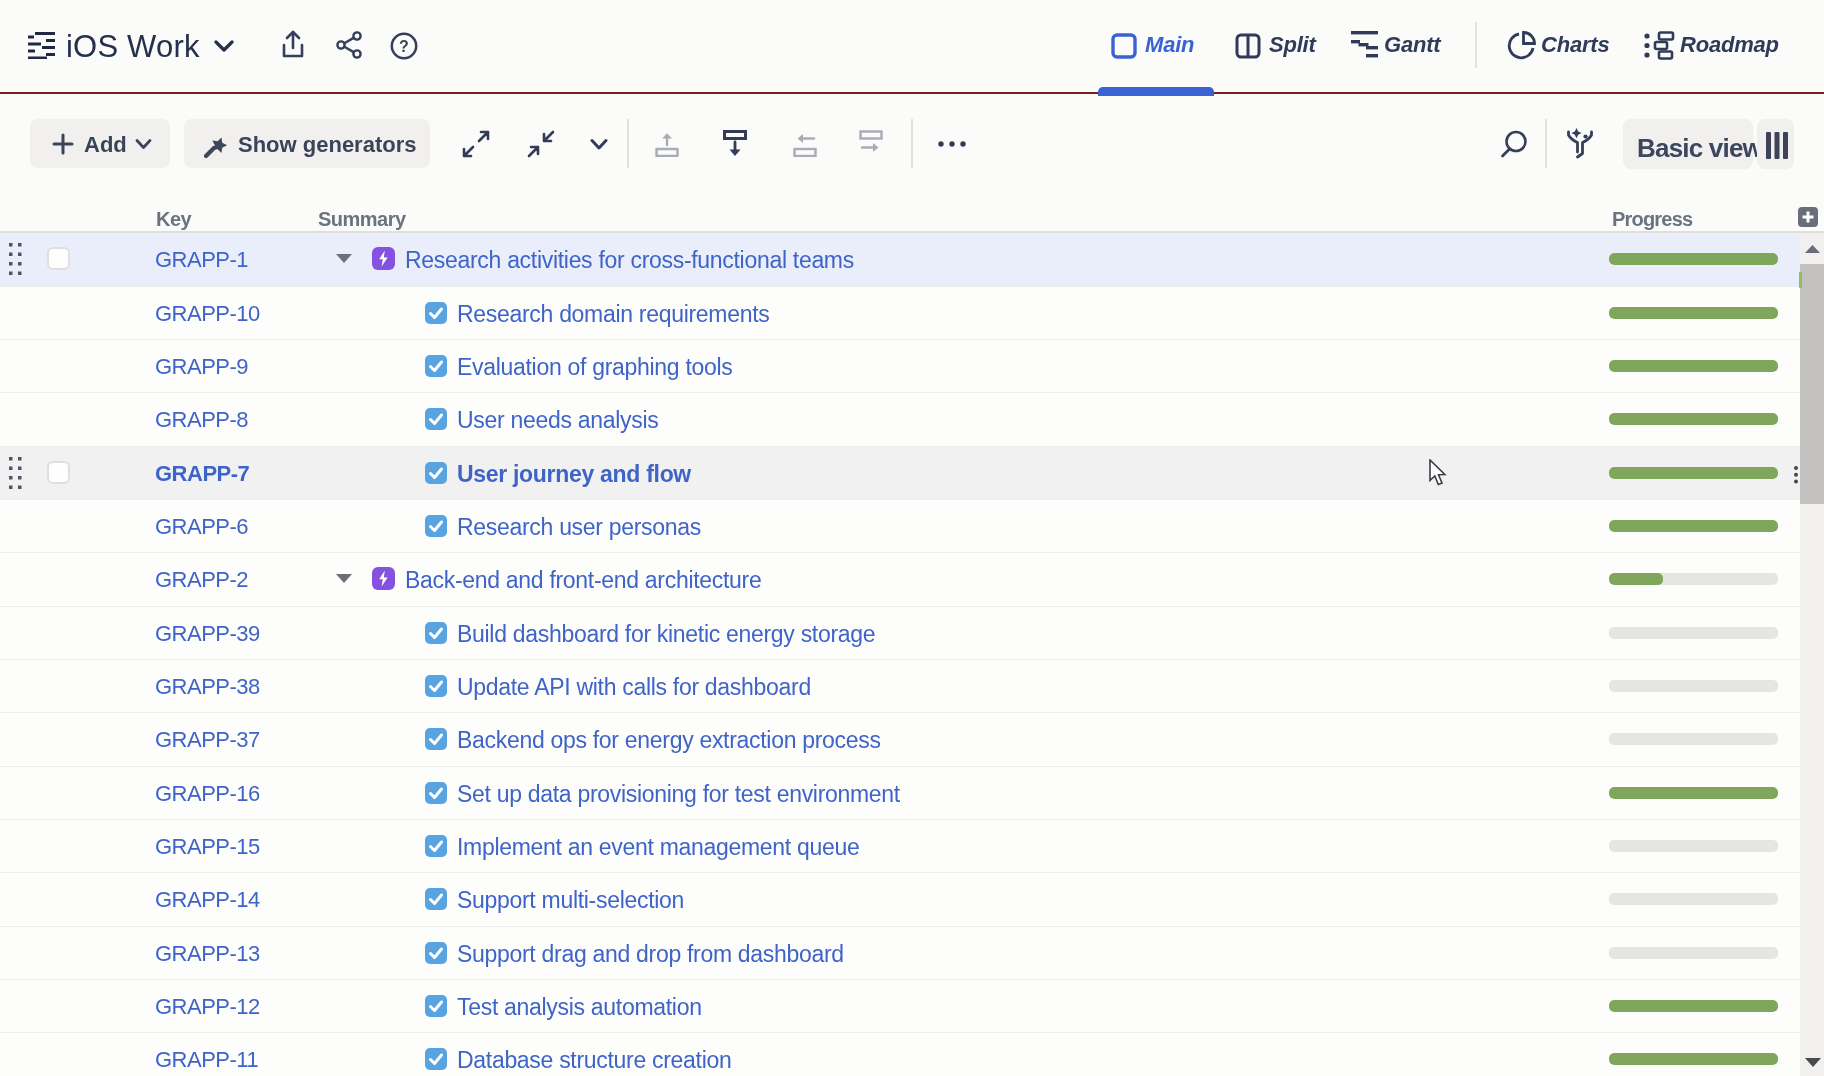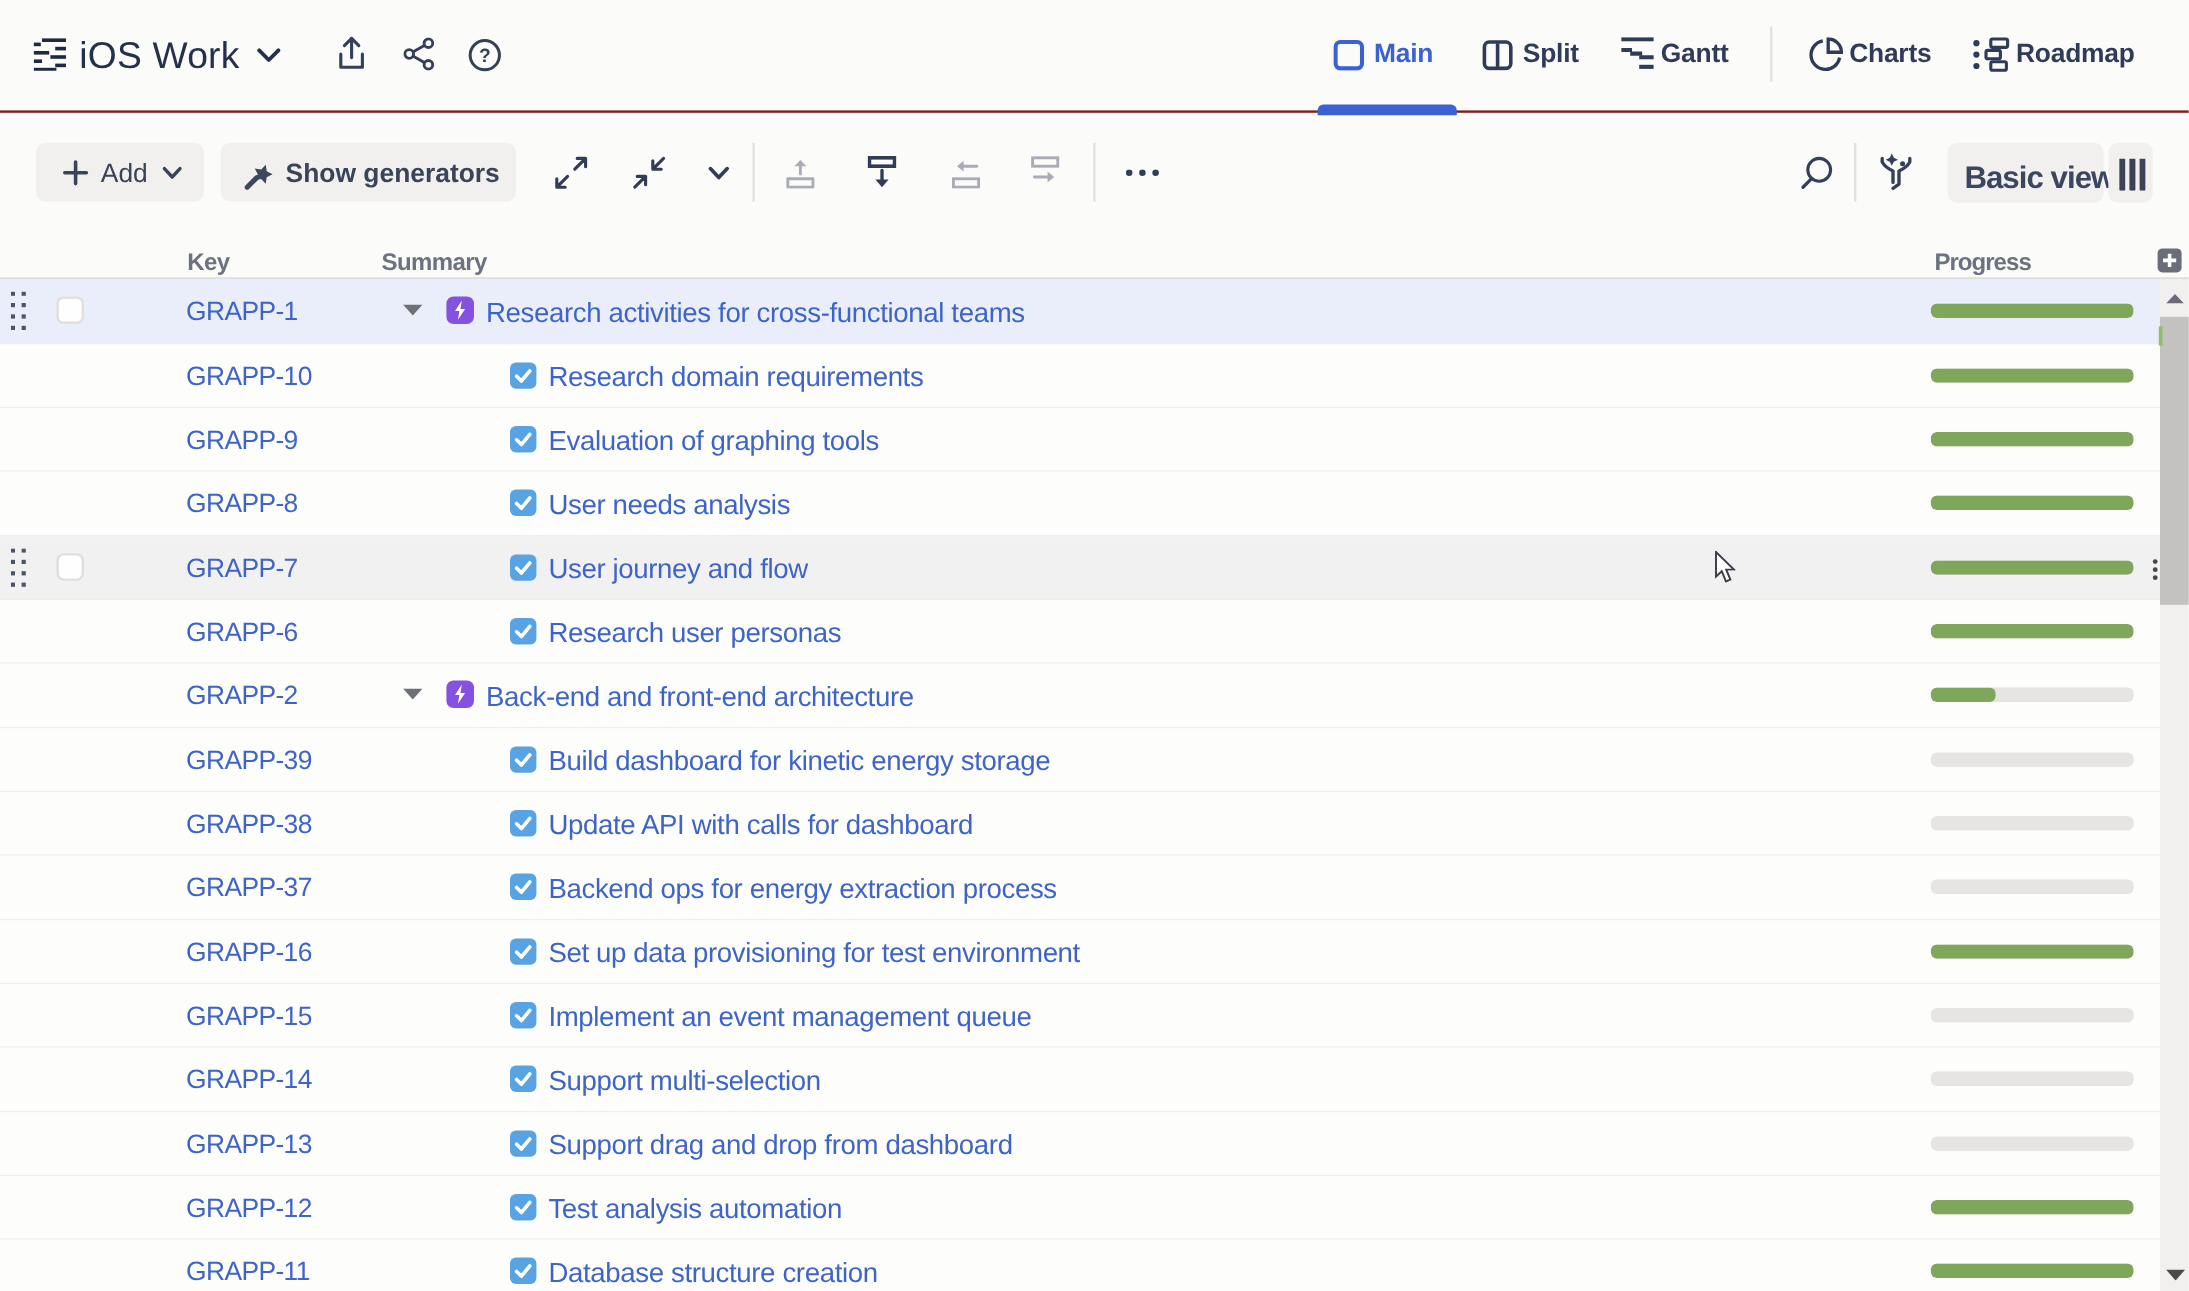--- a/index.html
+++ b/index.html
@@ -4,35 +4,35 @@
 <style>
   * { margin:0; padding:0; box-sizing:border-box; }
   html,body { width:1824px; height:1076px; overflow:hidden; background:#fbfbf9;
     font-family:"Liberation Sans", sans-serif; }
   .abs { position:absolute; }
   #page { position:relative; width:1824px; height:1076px; }
 
   
   #hdr { position:absolute; left:0; top:0; width:1824px; height:94px; border-bottom:2px solid #7f1d1d; }
   #title { position:absolute; left:66px; top:29px; font-size:31px; font-weight:500; color:#25304b; letter-spacing:0.2px;}
-  .tab { position:absolute; top:32px; font-size:22px; font-weight:600; color:#2f3b58; letter-spacing:-0.2px; }
+  .tab { position:absolute; top:32px; font-size:22px; font-weight:600; color:#2f3b58; letter-spacing:-0.2px;font-style:italic; }
   .tab.active { color:#3a62d3; }
   #mainUnderline { position:absolute; left:1098px; top:87px; width:116px; height:9px; background:#3a62d3; border-radius:5px 5px 0 0; }
 
   
   .btn { position:absolute; top:119px; height:49px; background:#f1f0ee; border-radius:8px;
          font-size:22px; font-weight:600; color:#3a4458; }
   .tbdiv { position:absolute; top:119px; width:2px; height:49px; background:#e3e1de; }
 
   
   .colhdr { position:absolute; font-size:20px; font-weight:700; color:#6b7280; top:208px; letter-spacing:-0.5px; }
   #hdrline { position:absolute; left:0; top:231px; width:1824px; height:2px; background:#e0dfdc; }
   .row { position:absolute; left:0; width:1800px; background:#fdfdfc; }
   .row.sel { background:#e9eefa; }
-  .row.hov { background:#f2f1f1; }
+  .row.hov { background:#f2f1f1;font-weight:bold; }
   .row .sep { position:absolute; left:0; bottom:0; width:100%; height:1px; background:#ededeb; }
   .key { position:absolute; left:155px; font-size:22px; color:#3f64c8; letter-spacing:-0.5px; }
   .sum { position:absolute; font-size:23px; color:#3f64c8; white-space:nowrap; letter-spacing:-0.3px; }
   .tri { position:absolute; left:336px; width:0; height:0; border-left:8px solid transparent;
          border-right:8px solid transparent; border-top:9px solid #6d7177; }
   .epicic { position:absolute; left:372px; width:23px; height:23px; background:#8551e1; border-radius:6px; }
   .chkic { position:absolute; left:425px; width:22px; height:22px; background:#58a3e2; border-radius:5px; }
   .pbar { position:absolute; left:1609px; width:169px; height:12px; border-radius:5px; background:#e6e5e3; overflow:hidden; }
   .pbar .fill { position:absolute; left:0; top:0; height:100%; background:#7ea75c; border-radius:5px; }
   .handle { position:absolute; left:9px; }
@@ -129,21 +129,21 @@
       </g>
     </svg>
     <div class="tab" style="left:1680px;">Roadmap</div>
     <div id="mainUnderline"></div>
   </div>
 
   <div class="btn" style="left:30px;width:140px;"></div>
   <svg class="abs" style="left:52px;top:133px" width="22" height="22" viewBox="0 0 22 22">
     <path d="M11 2 V20 M2 11 H20" stroke="#3a4458" stroke-width="3" stroke-linecap="round"></path>
   </svg>
-  <div class="abs" style="left:84px;top:132px;font-size:22px;font-weight:400;color:#3a4458;">Add</div>
+  <div class="abs" style="left:84px;top:132px;font-size:22px;font-weight:700;color:#3a4458;">Add</div>
   <svg class="abs" style="left:135px;top:138px" width="17" height="12" viewBox="0 0 17 12">
     <path d="M2 2.5 L8.5 9.5 L15 2.5" fill="none" stroke="#3a4458" stroke-width="2.8" stroke-linecap="round" stroke-linejoin="round"></path>
   </svg>
 
   <div class="btn" style="left:184px;width:246px;"></div>
   <svg class="abs" style="left:200px;top:128px" width="32" height="32" viewBox="0 0 32 32">
     <line x1="6" y1="28" x2="14" y2="20" stroke="#3e4659" stroke-width="4.2" stroke-linecap="round"></line>
     <path d="M19 9 l2.4 4.9 5.4 0.8 -3.9 3.8 0.9 5.4 -4.8 -2.5 -4.8 2.5 0.9 -5.4 -3.9 -3.8 5.4 -0.8 z" fill="#3e4659" transform="rotate(18 19 17)"></path>
   </svg>
   <div class="abs" style="left:238px;top:132px;font-size:22px;font-weight:600;color:#3a4458;">Show generators</div>

